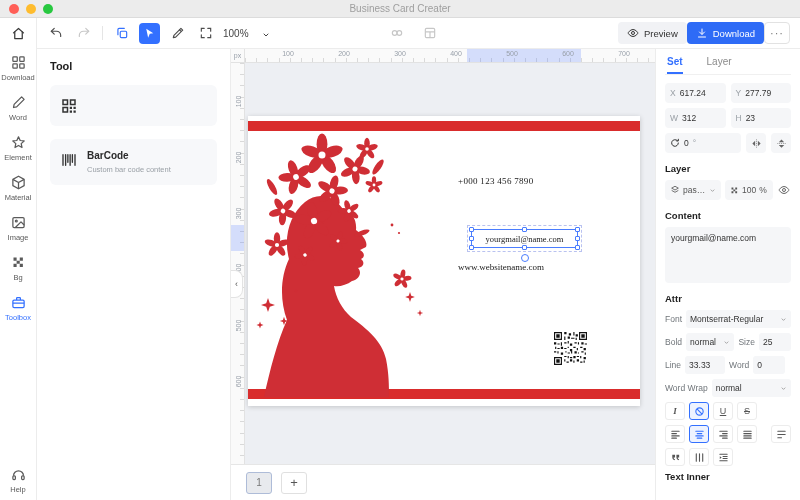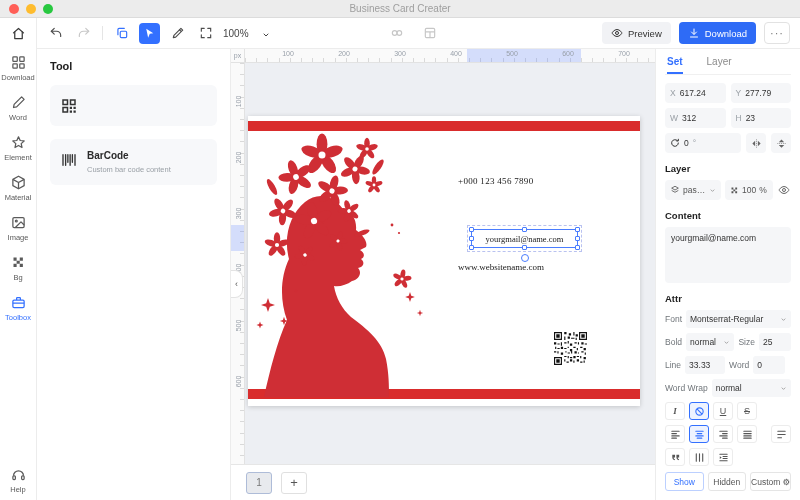--- a/index.html
+++ b/index.html
@@ -30,21 +30,21 @@
 
   
   .toolbar{height:31px;border-bottom:1px solid var(--line);display:flex;align-items:center;padding:0 10px 0 8px;gap:7px;background:#fff;}
   .tbtn{width:21px;height:21px;border-radius:4px;display:flex;align-items:center;justify-content:center;color:#4d4d4d;cursor:pointer;flex:0 0 auto;}
   .tbtn.dis{color:#c7c7c7;}
   .tbtn.blue{color:var(--accent);}
   .tbtn.active{background:var(--accent);color:#fff;}
   .tb-sep{width:1px;height:14px;background:#e5e5e5;margin:0 1px;}
   .zoom{display:flex;align-items:flex-end;gap:13px;color:#444;font-size:10px;cursor:pointer;}
   .tb-center{margin-left:110px;display:flex;gap:12px;}
-  .tb-right{margin-left:auto;display:flex;align-items:flex-start;gap:8px;}
+  .tb-right{margin-left:auto;display:flex;align-items:flex-start;}
   .btn-preview{height:22px;background:#f1f2f5;border-radius:4px;padding:0 9px;display:flex;align-items:center;gap:5px;color:#333;font-size:9.5px;cursor:pointer;}
   .btn-download{height:22px;background:#2e6bf6;border-radius:4px;padding:0 9px;display:flex;align-items:center;gap:5px;color:#fff;font-size:9.5px;cursor:pointer;}
   .btn-more{width:26px;height:22px;border:1px solid #e2e2e2;border-radius:4px;display:flex;align-items:center;justify-content:center;color:#777;cursor:pointer;letter-spacing:1px;font-size:11px;}
 
   .content-row{flex:1;display:flex;min-height:0;}
 
   
   .tool-panel{width:194px;flex:0 0 194px;border-right:1px solid var(--line);background:#fff;padding:11px 13px;}
   .tp-title{font-size:11px;font-weight:bold;color:#1f1f1f;margin-bottom:13px;}
   .tp-card{background:#f7f8fa;border-radius:6px;padding:11px 10px;display:flex;gap:9px;margin-bottom:13px;cursor:pointer;align-items:flex-start;}
@@ -627,27 +627,19 @@
               </svg>
             </span>
           <span class="tsq">
               <svg width="11" height="11" viewBox="0 0 24 24" fill="none" stroke="currentColor" stroke-width="2.2" stroke-linecap="round">
                 <path d="M4 5h16M11 10h9M11 14h9M4 19h16"></path>
                 <path fill="currentColor" stroke="none" d="M4 9v6l4-3z"></path>
               </svg>
             </span>
         </div>
 
-        <div class="seg-row">
-          <span class="seg active">Show</span>
-          <span class="seg">Hidden</span>
-          <span class="seg">
-            <span>Custom</span>
-            <span>⚙</span>
-          </span>
-        </div>
 
         <div class="text-inner">Text Inner</div>
       </div>
 
     </div>
   </div>
 </div>
 
 </body></html>

